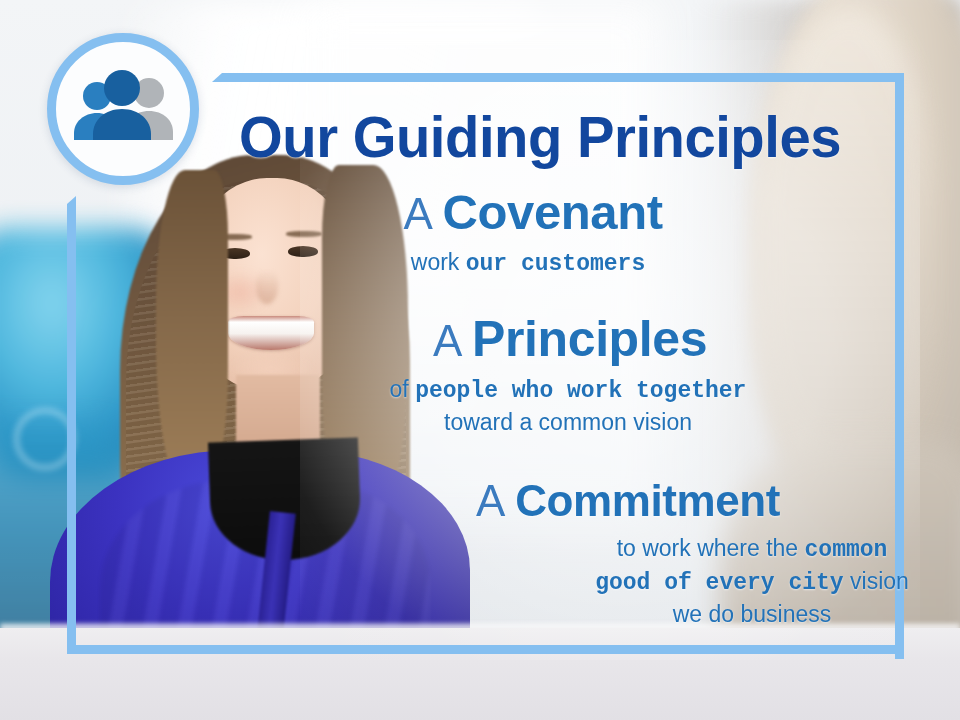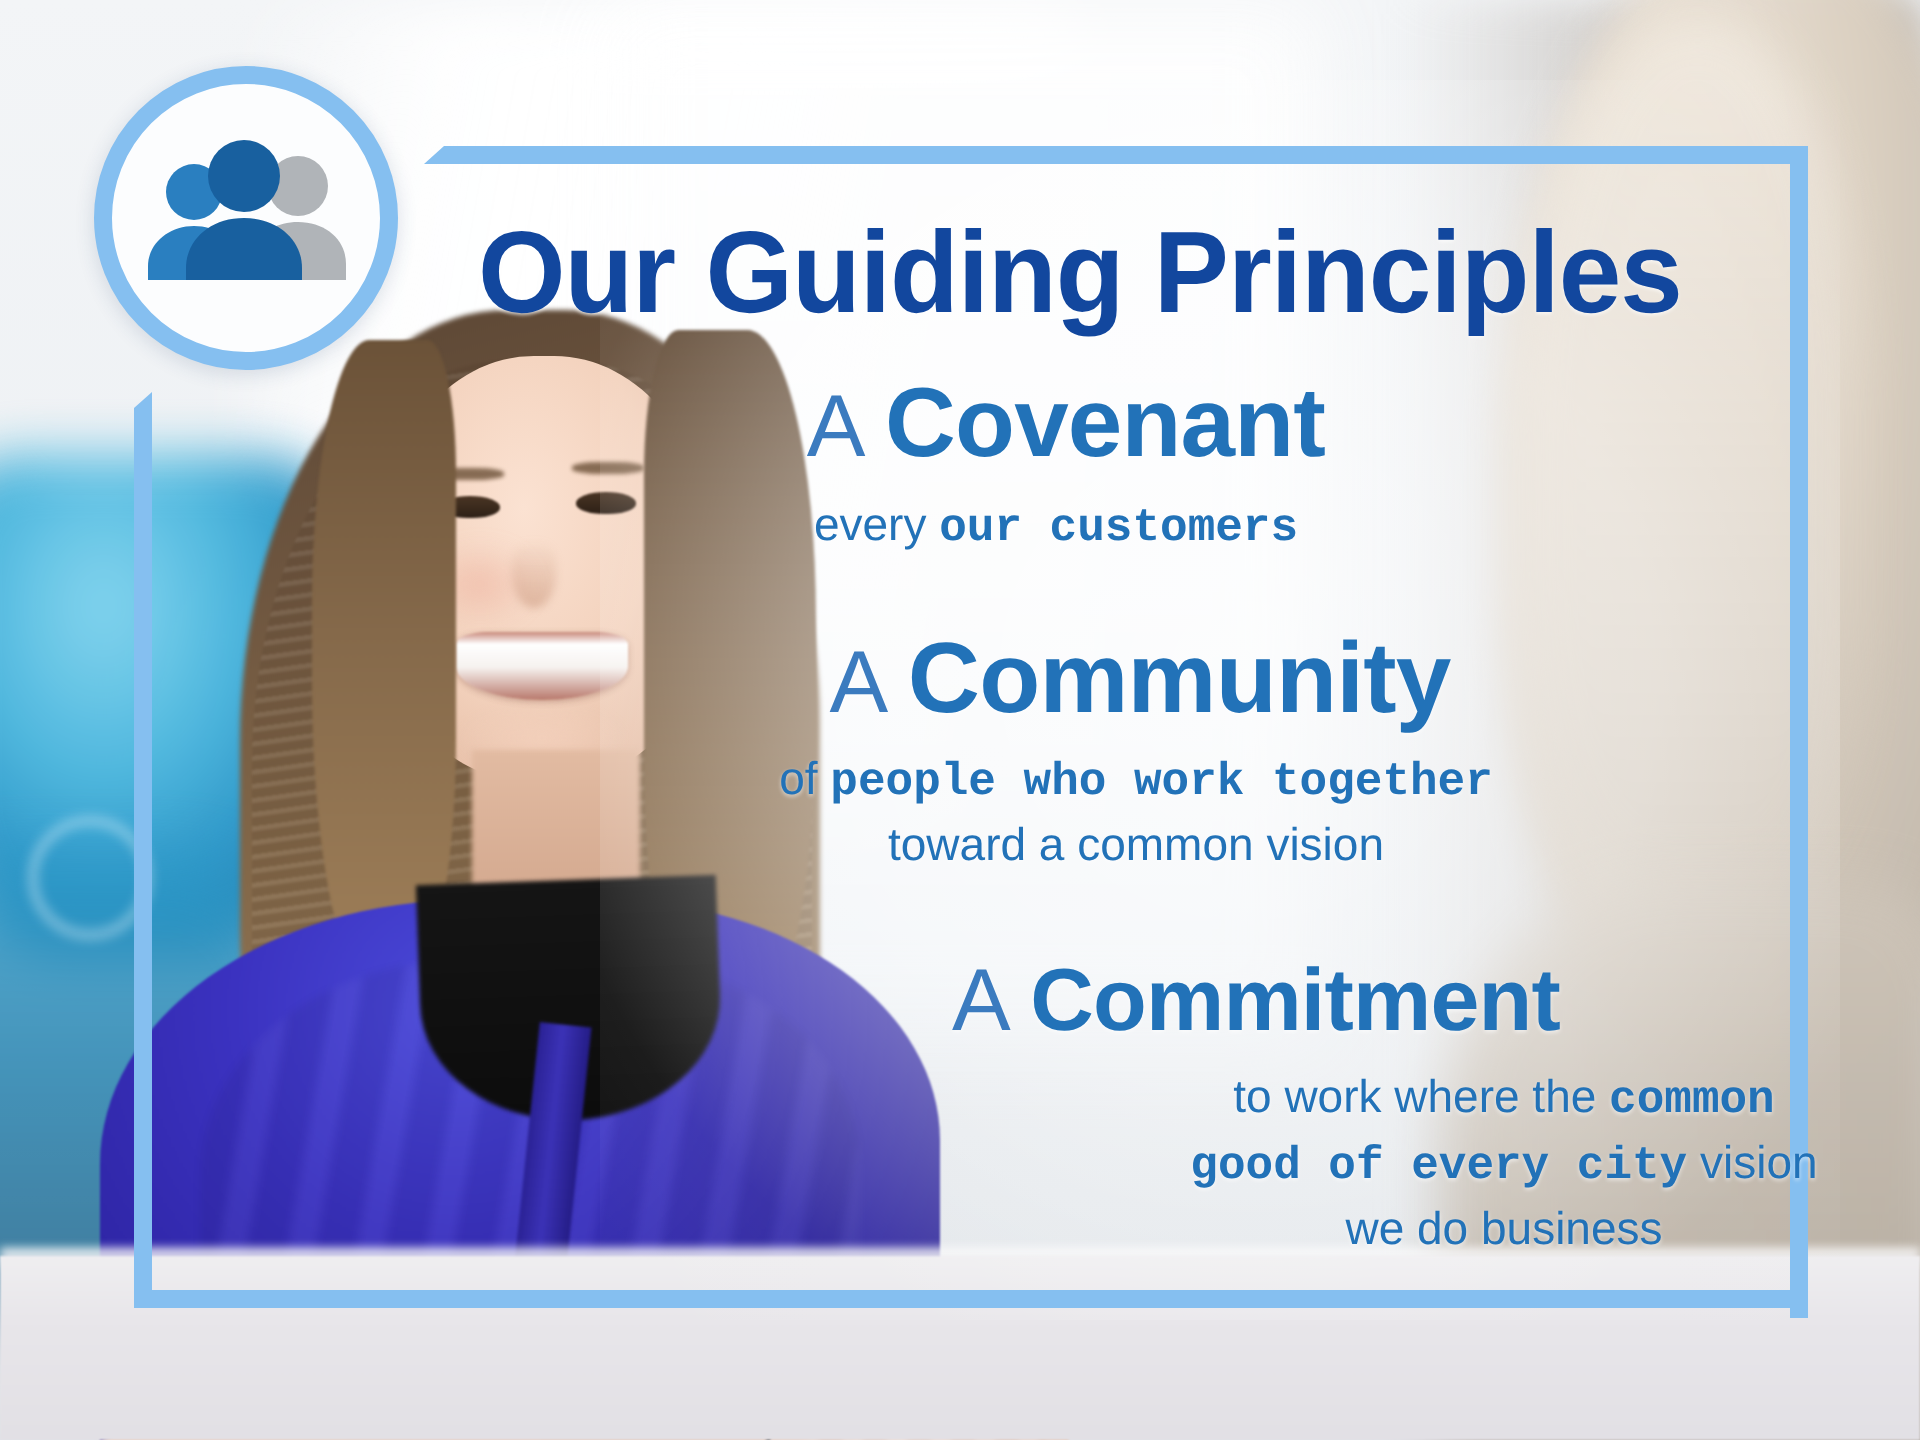--- a/index.html
+++ b/index.html
@@ -445,26 +445,26 @@
   </div>
 
   <div class="content">
 
     <div class="title">Our Guiding Principles</div>
 
     <div class="principle p1">
       <div class="p-head">
         <span class="p-art">A </span><span class="p-word">Covenant</span>
       </div>
-      <div class="p-sub"><span>every </span><b>our customers</b></div>
+      <div class="p-sub"><span>work </span><b>our customers</b></div>
     </div>
 
     <div class="principle p2">
       <div class="p-head">
-        <span class="p-art">A </span><span class="p-word">Community</span>
+        <span class="p-art">A </span><span class="p-word">Principles</span>
       </div>
       <div class="p-sub"><span>of </span><b>people who work together</b><br><span>toward a common vision</span></div>
     </div>
 
     <div class="principle p3">
       <div class="p-head">
         <span class="p-art">A </span><span class="p-word">Commitment</span>
       </div>
       <div class="p-sub"><span>to work where the </span><b>common</b><br><b>good of every city</b><span> vision</span><br><span>we do business</span></div>
     </div>

